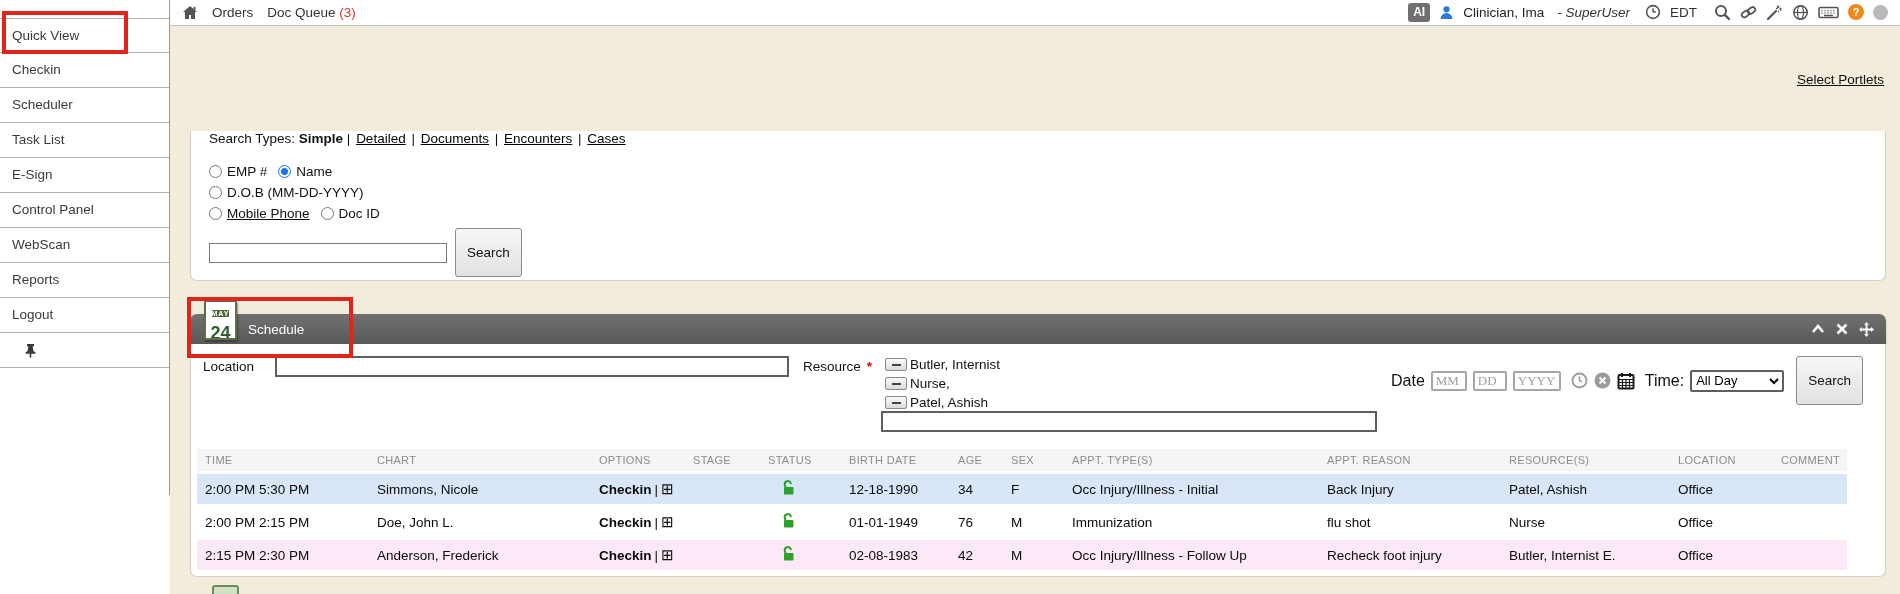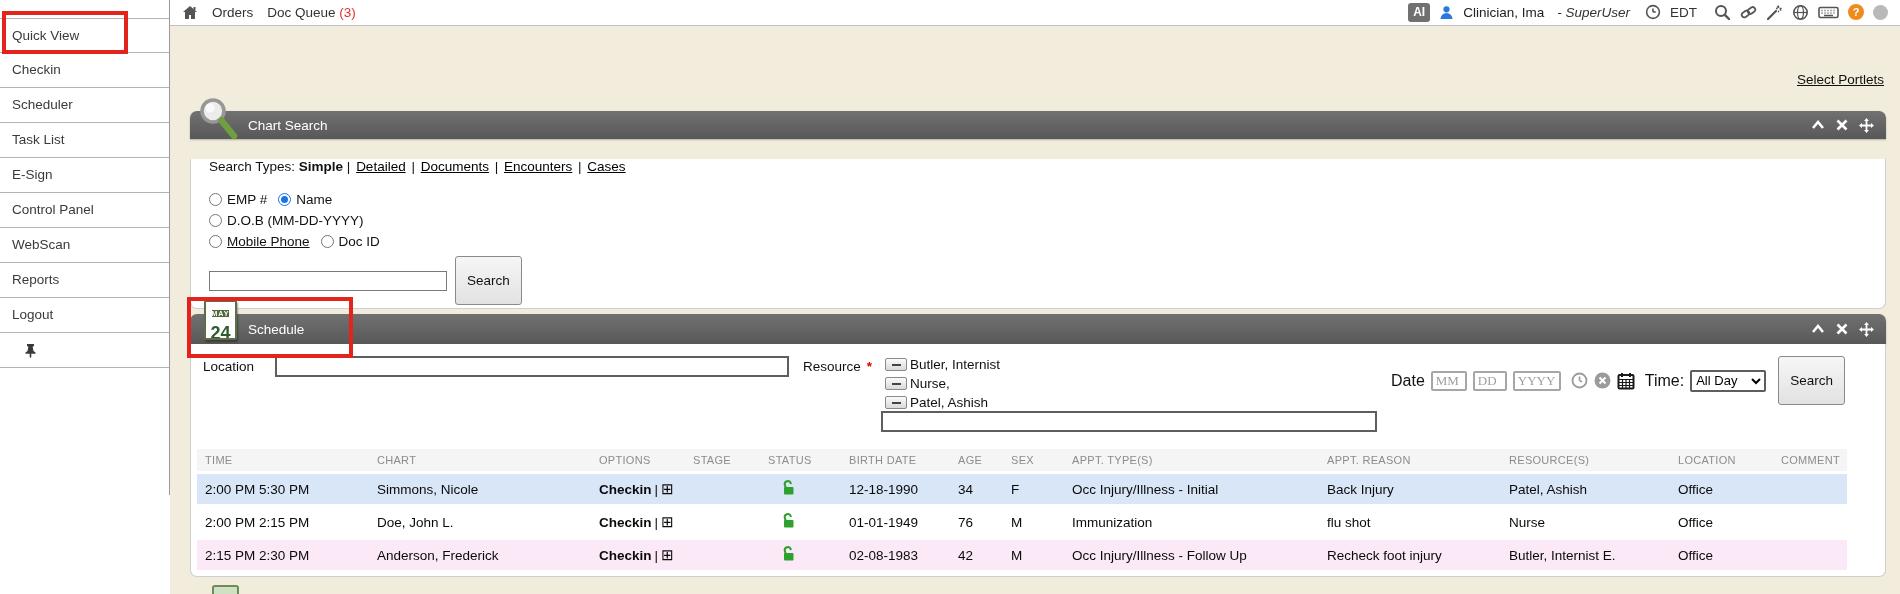--- a/index.html
+++ b/index.html
@@ -98,21 +98,21 @@
   .res-name { font-size:13.5px; color:#111; }
   .res-input { position:absolute; left:690px; top:67px; width:496px; height:21px;
     border:2px solid #5e5e5e; font-size:13px; padding:0 4px; font-family:"Liberation Sans",sans-serif; }
   .date-group { position:absolute; left:1200px; top:12px; display:flex; align-items:center; gap:6px; }
   .dg-label { font-size:16px; color:#111; }
   .d-in { height:20px; border:2px solid #a6a6a6; border-radius:2px; font-size:13px; padding:0 3px;
     color:#333; font-family:Liberation Serif, serif; }
   .d-in::placeholder { color:#9f9f9f; }
   .mm { width:36px; } .dd { width:34px; } .yyyy { width:48px; }
   .time-select { height:22px; border:2px solid #5e5e5e; border-radius:2px; font-size:13px;
-    width:76px; background:#fff; font-family:"Liberation Sans",sans-serif; }
+    width:94px; background:#fff; font-family:"Liberation Sans",sans-serif; }
 
   
   .sched-table-wrap { position:absolute; left:6px; top:102px; width:1650px; }
   table { width:100%; border-collapse:separate; border-spacing:0 3px; }
   thead tr { background:#f5f5f5; }
   th { font-size:11px; font-weight:normal; color:#8c8c8c; text-align:left; padding:5px 0 5px 8px;
     letter-spacing:.3px; white-space:nowrap; }
   td { font-size:13.5px; color:#0a0a0a; padding:5px 0 5px 8px; height:29px; white-space:nowrap; }
   .opt-checkin { font-weight:bold; cursor:pointer; }
   .opt-sep { margin:0 3px; }
@@ -210,47 +210,20 @@
       </span>
       <span class="help-circle">?</span>
       <span class="presence-circle"></span>
     </div>
   </header>
 
   <main class="content">
     <a class="select-portlets">Select Portlets</a>
 
     <section class="portlet chart-search">
-      <div class="portlet-header">
-        <span class="header-fly-icon">
-          <svg width="44" height="46" viewBox="0 0 44 46">
-              <circle cx="16" cy="15" r="11" fill="#ececec" stroke="#979797" stroke-width="3.6"></circle>
-              <circle cx="13" cy="12" r="4.5" fill="#fafafa"></circle>
-              <path d="M24.5 24.5L37 40" stroke="#6f9f3f" stroke-width="6.5" stroke-linecap="round"></path>
-            </svg>
-        </span>
-        <span class="portlet-title">Chart Search</span>
-        <span class="portlet-controls">
-          <span class="pc-btn">
-              <svg width="14" height="12" viewBox="0 0 14 12">
-                <path d="M2 9l5-6 5 6" fill="none" stroke="#fff" stroke-width="2.6"></path>
-              </svg>
-            </span>
-          <span class="pc-btn">
-              <svg width="12" height="12" viewBox="0 0 12 12">
-                <path d="M1.5 1.5l9 9M10.5 1.5l-9 9" stroke="#fff" stroke-width="2.6"></path>
-              </svg>
-            </span>
-          <span class="pc-btn">
-              <svg width="15" height="15" viewBox="0 0 15 15">
-                <path d="M7.5 0l2.4 3H5.1zM7.5 15l2.4-3H5.1zM0 7.5l3-2.4v4.8zM15 7.5l-3-2.4v4.8zM6.6 3h1.8v9H6.6zM3 6.6h9v1.8H3z" fill="#fff"></path>
-              </svg>
-            </span>
-        </span>
-      </div>
       <div class="portlet-body">
         <div class="search-types">
           <span>Search Types:</span>
           <span class="st-active">Simple</span>
           <span> | </span><span class="st-link">Detailed</span>
           <span> | </span><span class="st-link">Documents</span>
           <span> | </span><span class="st-link">Encounters</span>
           <span> | </span><span class="st-link">Cases</span>
         </div>
         <div class="radio-block">

